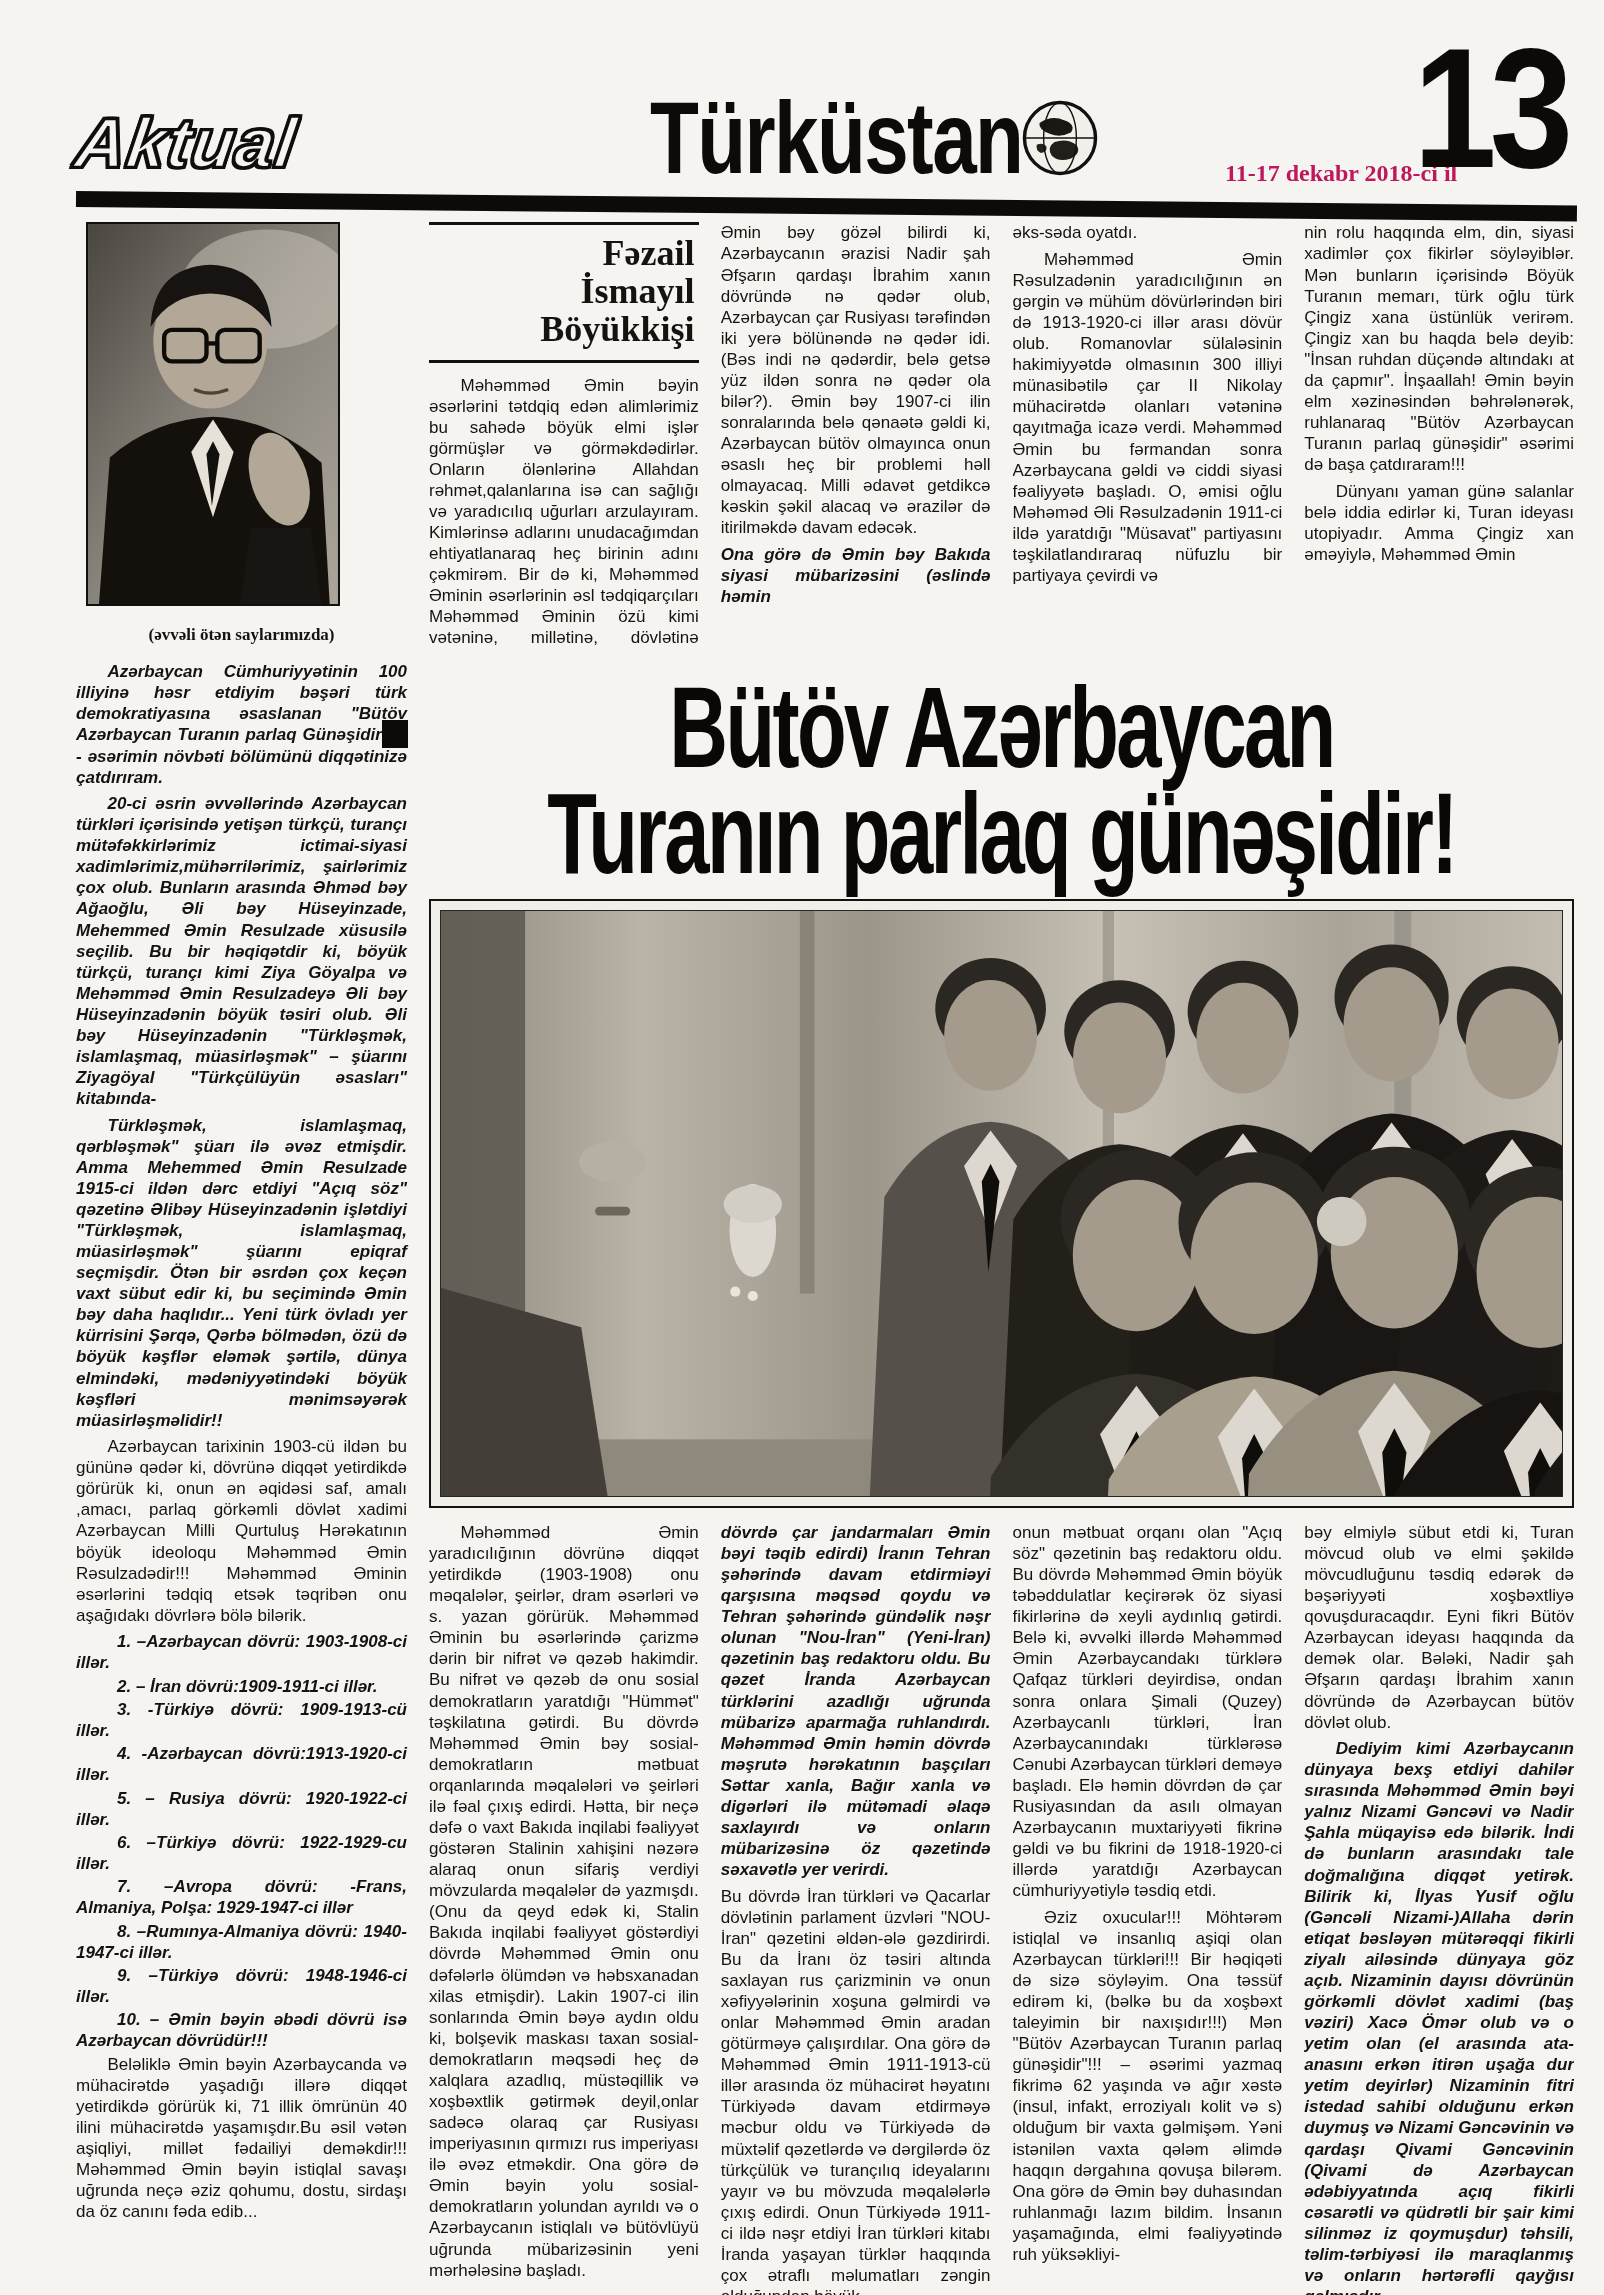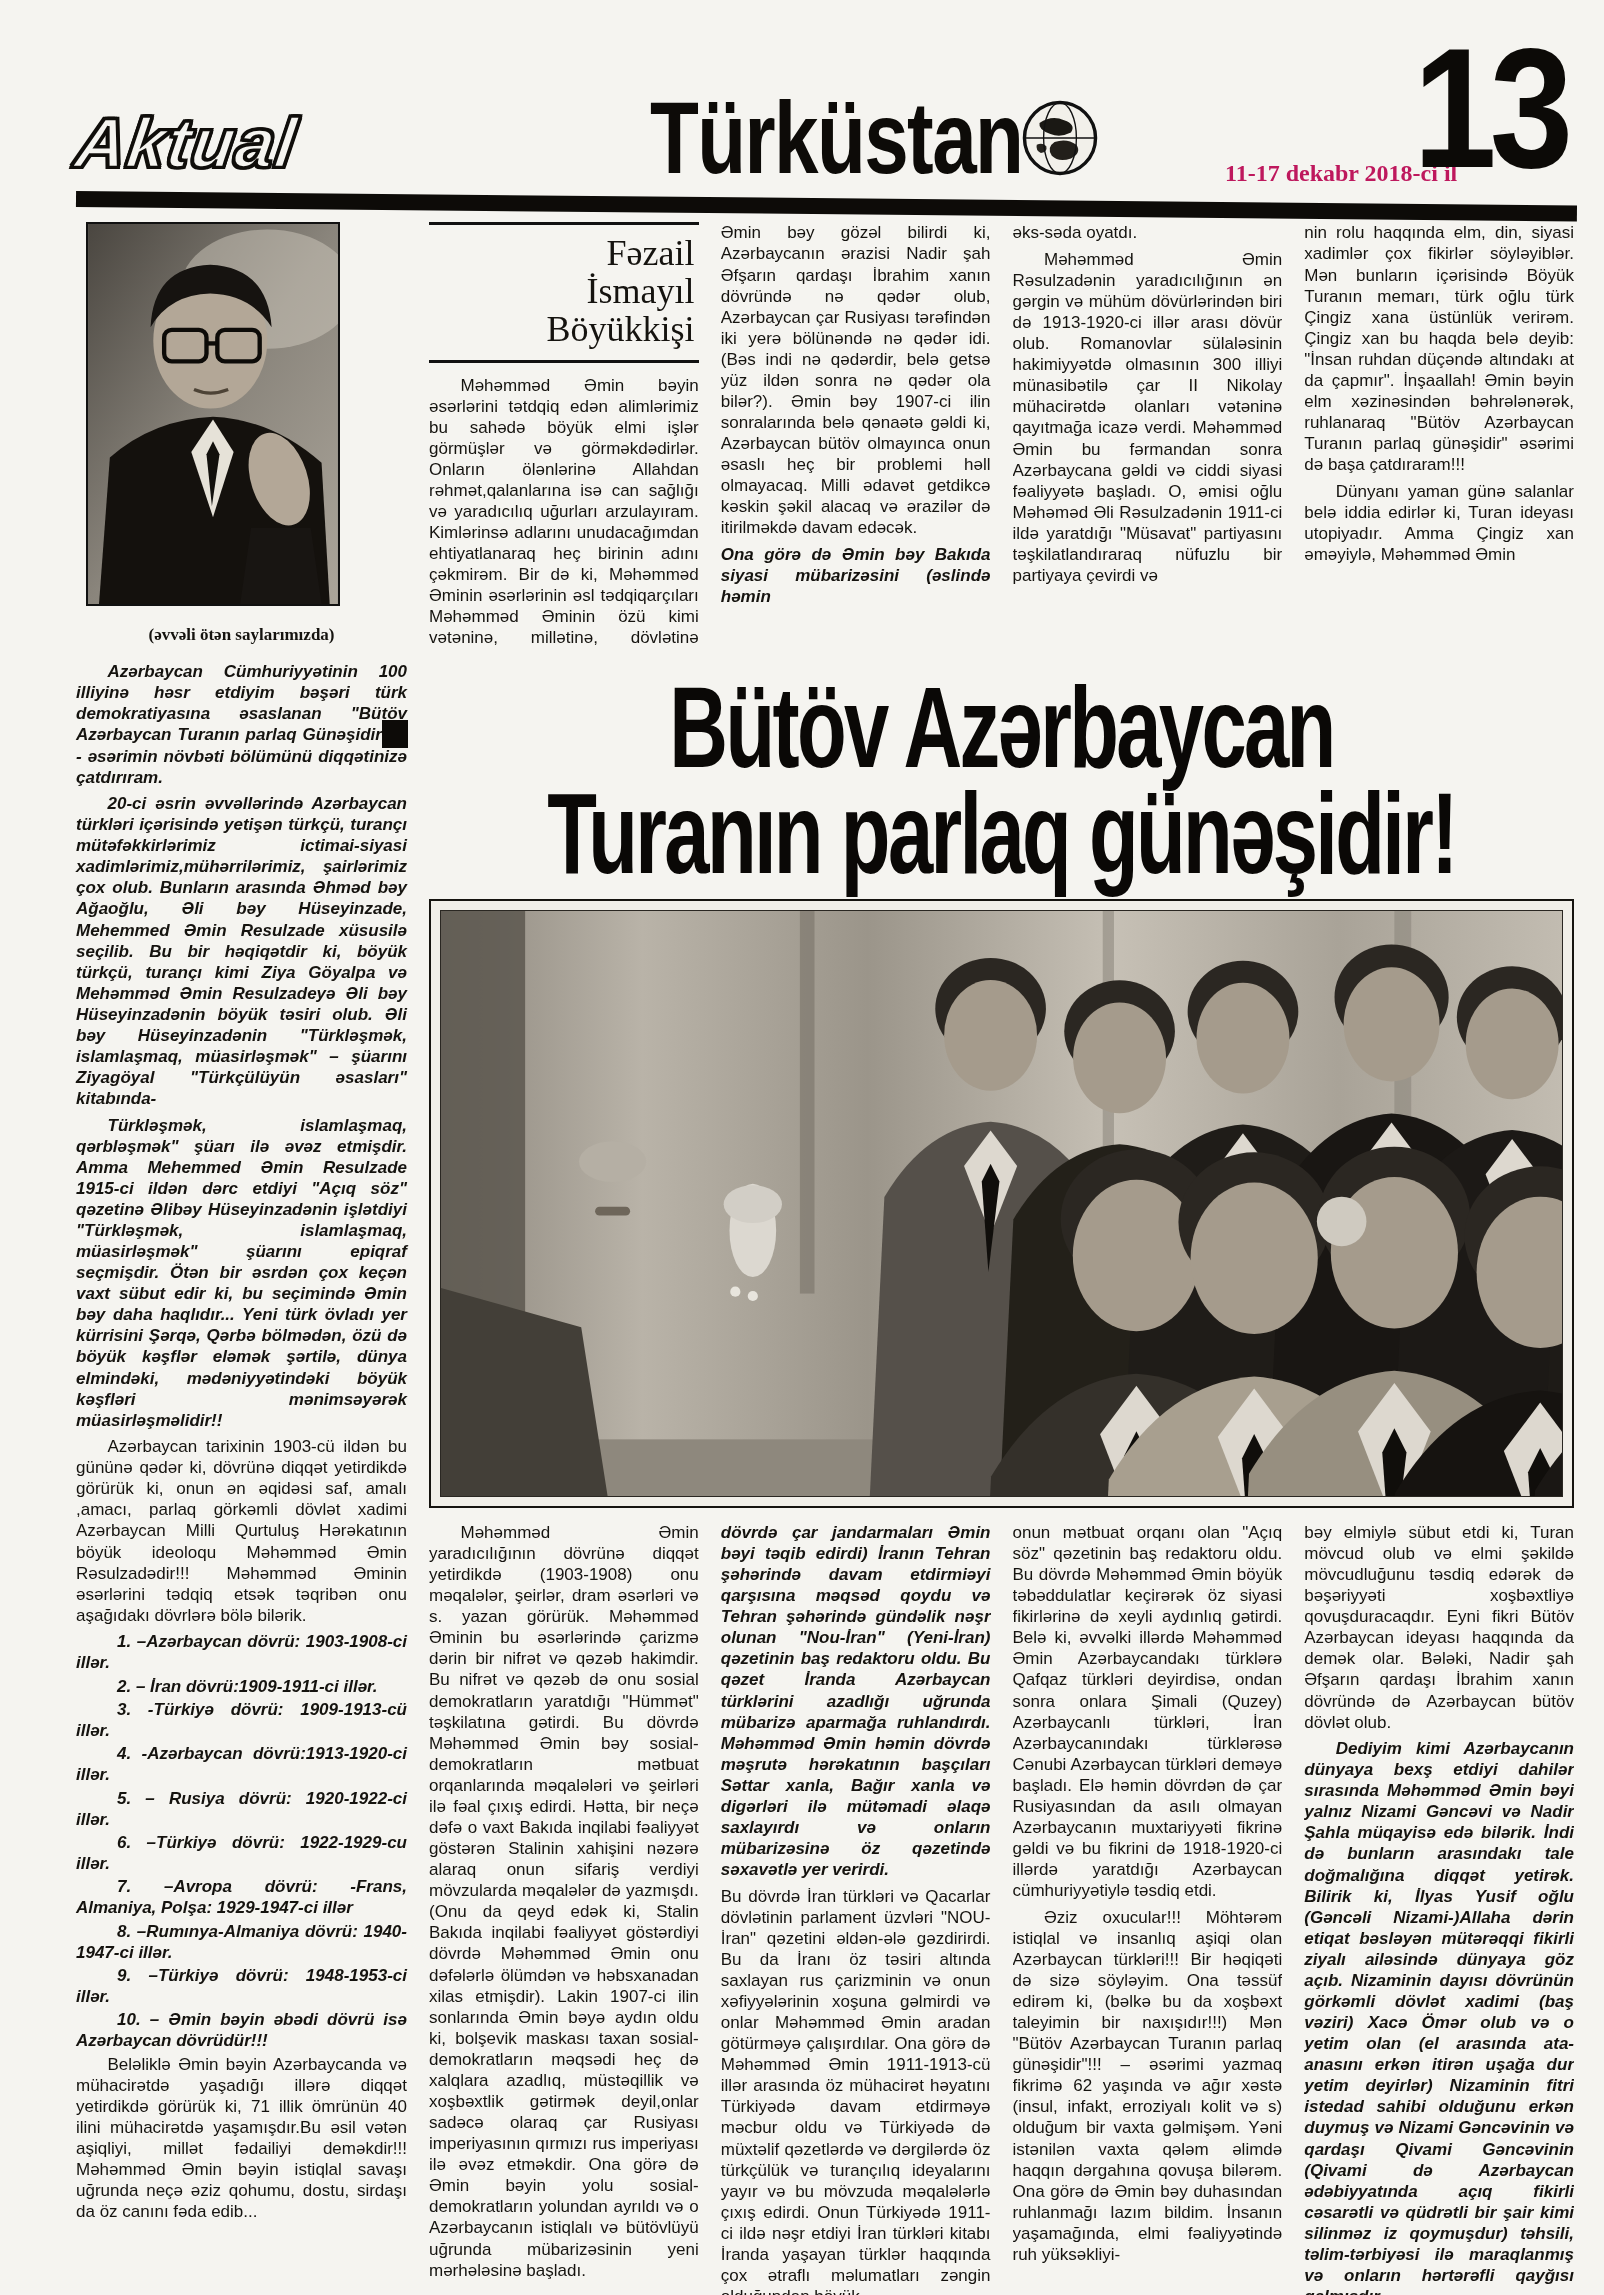--- a/index.html
+++ b/index.html
@@ -54,21 +54,21 @@
   p{margin:0 0 5.4px 0;}
   .just{font-size:17px;line-height:1.24;text-align:justify;text-indent:31.5px;}
   .noind{text-indent:0;}
   .bi{font-style:italic;font-weight:700;}
   .li{font-style:italic;font-weight:700;font-size:17px;line-height:1.24;text-align:justify;text-indent:41px;margin:2.2px 0;}
   
   .top-cols{display:flex;gap:22px;height:424px;overflow:hidden;}
   .topcol{flex:1;overflow:hidden;}
   .name-box{
     border-top:3.8px solid #111;border-bottom:3.8px solid #111;
-    font-family:"Liberation Serif",serif;font-weight:normal;font-size:36px;line-height:1.06;
+    font-family:"Liberation Serif",serif;font-weight:bold;font-size:36px;line-height:1.06;
     text-align:right;padding:8.7px 4.3px 11px 0;margin-bottom:12px;
   }
   
   .headline{position:relative;height:234px;margin-top:8.7px;}
   .hl-line{
     font-weight:900;font-size:83px;letter-spacing:-2.7px;text-align:center;
     transform:scale(0.98,1.38);transform-origin:center top;color:#0a0806;
     line-height:1.28;white-space:nowrap;
   }
   .section-marker{position:absolute;left:-47px;top:65px;width:26px;height:28px;background:#0d0b08;}
@@ -151,21 +151,21 @@
       <p class="just bi">Türkləşmək, islamlaşmaq, qərbləşmək" şüarı ilə əvəz etmişdir. Amma Mehemmed Əmin Resulzade 1915-ci ildən dərc etdiyi "Açıq söz" qəzetinə Əlibəy Hüseyinzadənin işlətdiyi "Türkləşmək, islamlaşmaq, müasirləşmək" şüarını epiqraf seçmişdir. Ötən bir əsrdən çox keçən vaxt sübut edir ki, bu seçimində Əmin bəy daha haqlıdır... Yeni türk övladı yer kürrisini Şərqə, Qərbə bölmədən, özü də böyük kəşflər eləmək şərtilə, dünya elmindəki, mədəniyyətindəki böyük kəşfləri mənimsəyərək müasirləşməlidir!!</p>
       <p class="just">Azərbaycan tarixinin 1903-cü ildən bu gününə qədər ki, dövrünə diqqət yetirdikdə görürük ki, onun ən əqidəsi saf, amalı ,amacı, parlaq görkəmli dövlət xadimi Azərbaycan Milli Qurtuluş Hərəkatının böyük ideoloqu Məhəmməd Əmin Rəsulzadədir!!! Məhəmməd Əminin əsərlərini tədqiq etsək təqribən onu aşağıdakı dövrlərə bölə bilərik.</p>
       <p class="li">1. –Azərbaycan dövrü: 1903-1908-ci illər.</p>
       <p class="li">2. – İran dövrü:1909-1911-ci illər.</p>
       <p class="li">3. -Türkiyə dövrü: 1909-1913-cü illər.</p>
       <p class="li">4. -Azərbaycan dövrü:1913-1920-ci illər.</p>
       <p class="li">5. – Rusiya dövrü: 1920-1922-ci illər.</p>
       <p class="li">6. –Türkiyə dövrü: 1922-1929-cu illər.</p>
       <p class="li">7. –Avropa dövrü: -Frans, Almaniya, Polşa: 1929-1947-ci illər</p>
       <p class="li">8. –Rumınya-Almaniya dövrü: 1940-1947-ci illər.</p>
-      <p class="li">9. –Türkiyə dövrü: 1948-1953-ci illər.</p>
+      <p class="li">9. –Türkiyə dövrü: 1948-1946-ci illər.</p>
       <p class="li">10. – Əmin bəyin əbədi dövrü isə Azərbaycan dövrüdür!!!</p>
       <p class="just">Beləliklə Əmin bəyin Azərbaycanda və mühacirətdə yaşadığı illərə diqqət yetirdikdə görürük ki, 71 illik ömrünün 40 ilini mühacirətdə yaşamışdır.Bu əsil vətən aşiqliyi, millət fədailiyi deməkdir!!! Məhəmməd Əmin bəyin istiqlal savaşı uğrunda neçə əziz qohumu, dostu, sirdaşı da öz canını fəda edib...</p>
     </div>
 
     <div class="main-right">
 
       <div class="top-cols">
         <div class="topcol">
           <div class="name-box">
             <div>Fəzail</div>

